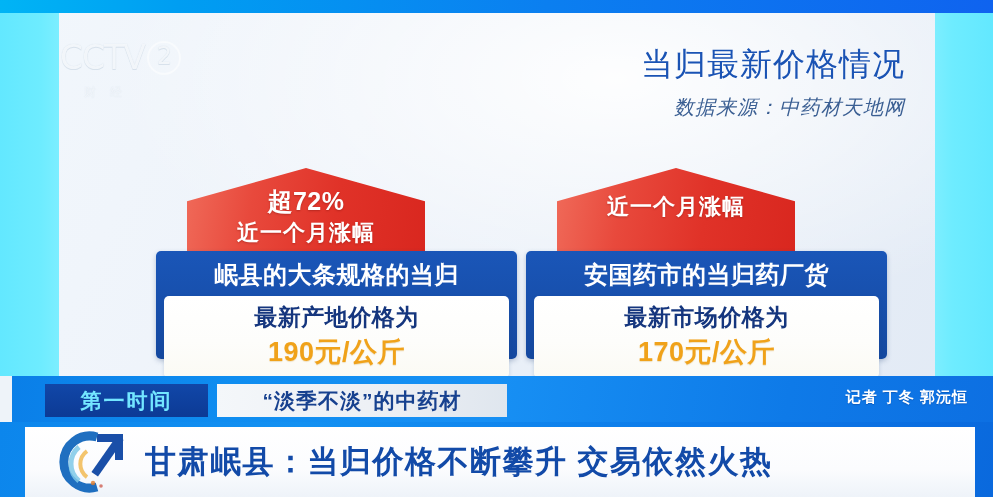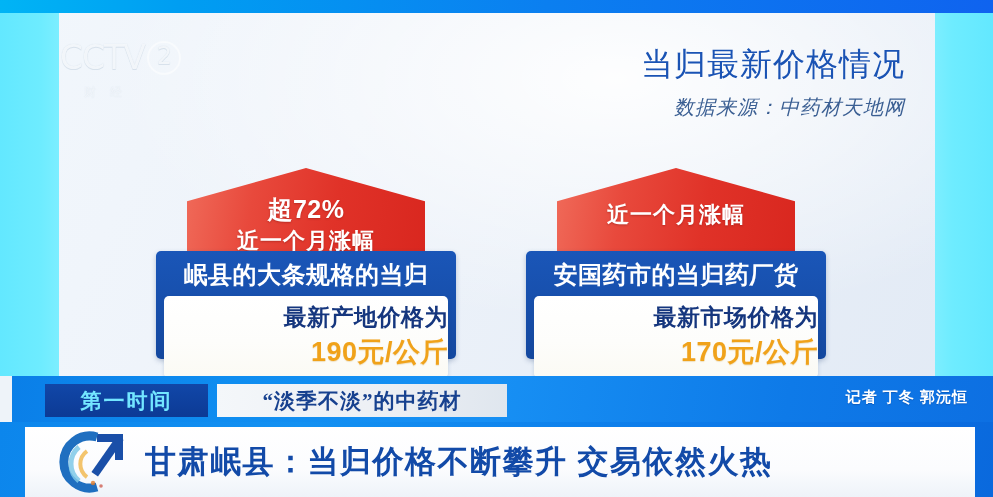--- a/index.html
+++ b/index.html
@@ -127,42 +127,42 @@
   .arrow-shape {
     position: absolute;
     left: 0; top: 0;
     width: 238px; height: 83px;
     background: linear-gradient(100deg, #f06b5a 0%, #e8493c 28%, #e03228 62%, #d9271f 100%);
     -webkit-clip-path: polygon(50% 0%, 100% 40%, 100% 100%, 0% 100%, 0% 40%);
     clip-path: polygon(50% 0%, 100% 40%, 100% 100%, 0% 100%, 0% 40%);
   }
   .arrow-text {
     position: absolute;
-    left: 0; right: 0; top: 28px;
+    left: 0; right: 0; top: 20px;
     text-align: center;
     color: #ffffff;
   }
   .arrow-pct {
     font-size: 25px;
     font-weight: bold;
     letter-spacing: 0.5px;
     line-height: 1.05;
     text-shadow: 0 1px 2px rgba(120,20,15,0.4);
   }
   .arrow-sub {
     margin-top: 4px;
     font-size: 22px;
     font-weight: bold;
     letter-spacing: 1px;
     text-shadow: 0 1px 2px rgba(120,20,15,0.4);
   }
 
   .card-body {
     position: relative;
-    width: 300px;
+    width: 361px;
     background: linear-gradient(180deg, #1a56b8 0%, #14489f 100%);
     border-radius: 5px;
     padding-top: 5px;
     padding-bottom: 5px;
     box-shadow: 0 2px 5px rgba(40,70,120,0.28);
   }
   .card-head {
     text-align: center;
     color: #ffffff;
     font-size: 24px;
@@ -171,21 +171,21 @@
     line-height: 1.35;
     padding: 3px 0 5px 0;
     white-space: nowrap;
   }
   .card-panel {
     position: relative;
     margin: 0 8px -24px 8px;
     background: linear-gradient(180deg, #ffffff 0%, #fdfdfb 55%, #fbfaf4 100%);
     border-radius: 5px;
     padding: 7px 0 9px 0;
-    text-align: right;
+    text-align: center;
     box-shadow: 0 2px 4px rgba(40,70,120,0.18);
   }
   .panel-label {
     font-size: 23px;
     font-weight: bold;
     color: #15367e;
     letter-spacing: 0.5px;
     line-height: 1.25;
     white-space: nowrap;
   }
@@ -226,21 +226,20 @@
     width: 290px; height: 33px;
     background: linear-gradient(95deg, #f4f7fa 0%, #eceff4 60%, #dfe6ee 100%);
     display: flex;
     align-items: center;
     justify-content: center;
     color: #17418f;
     font-size: 21px;
     font-weight: bold;
     letter-spacing: 1px;
     white-space: nowrap;
-    font-family: Liberation Serif, serif;
   }
   .lt-credit {
     position: absolute;
     right: 37px; top: 12px;
     color: #ffffff;
     font-size: 15px;
     letter-spacing: 1px;
     font-weight: bold;
     white-space: nowrap;
     text-shadow: 0 1px 1px rgba(10,60,140,0.4);

